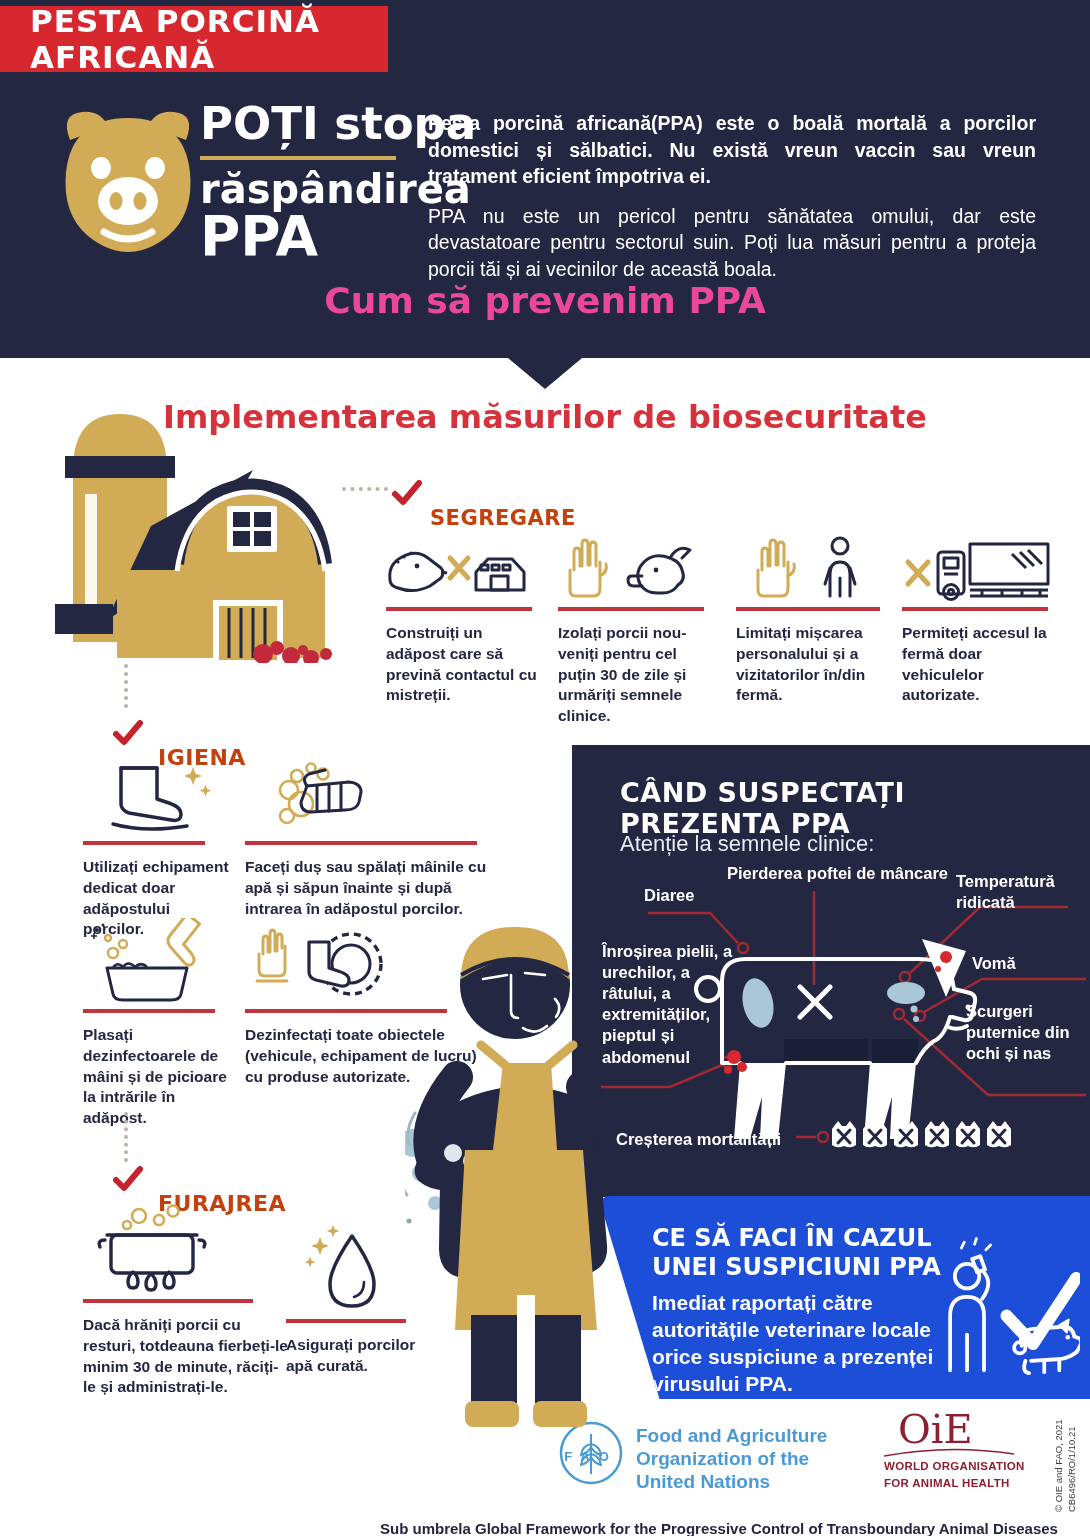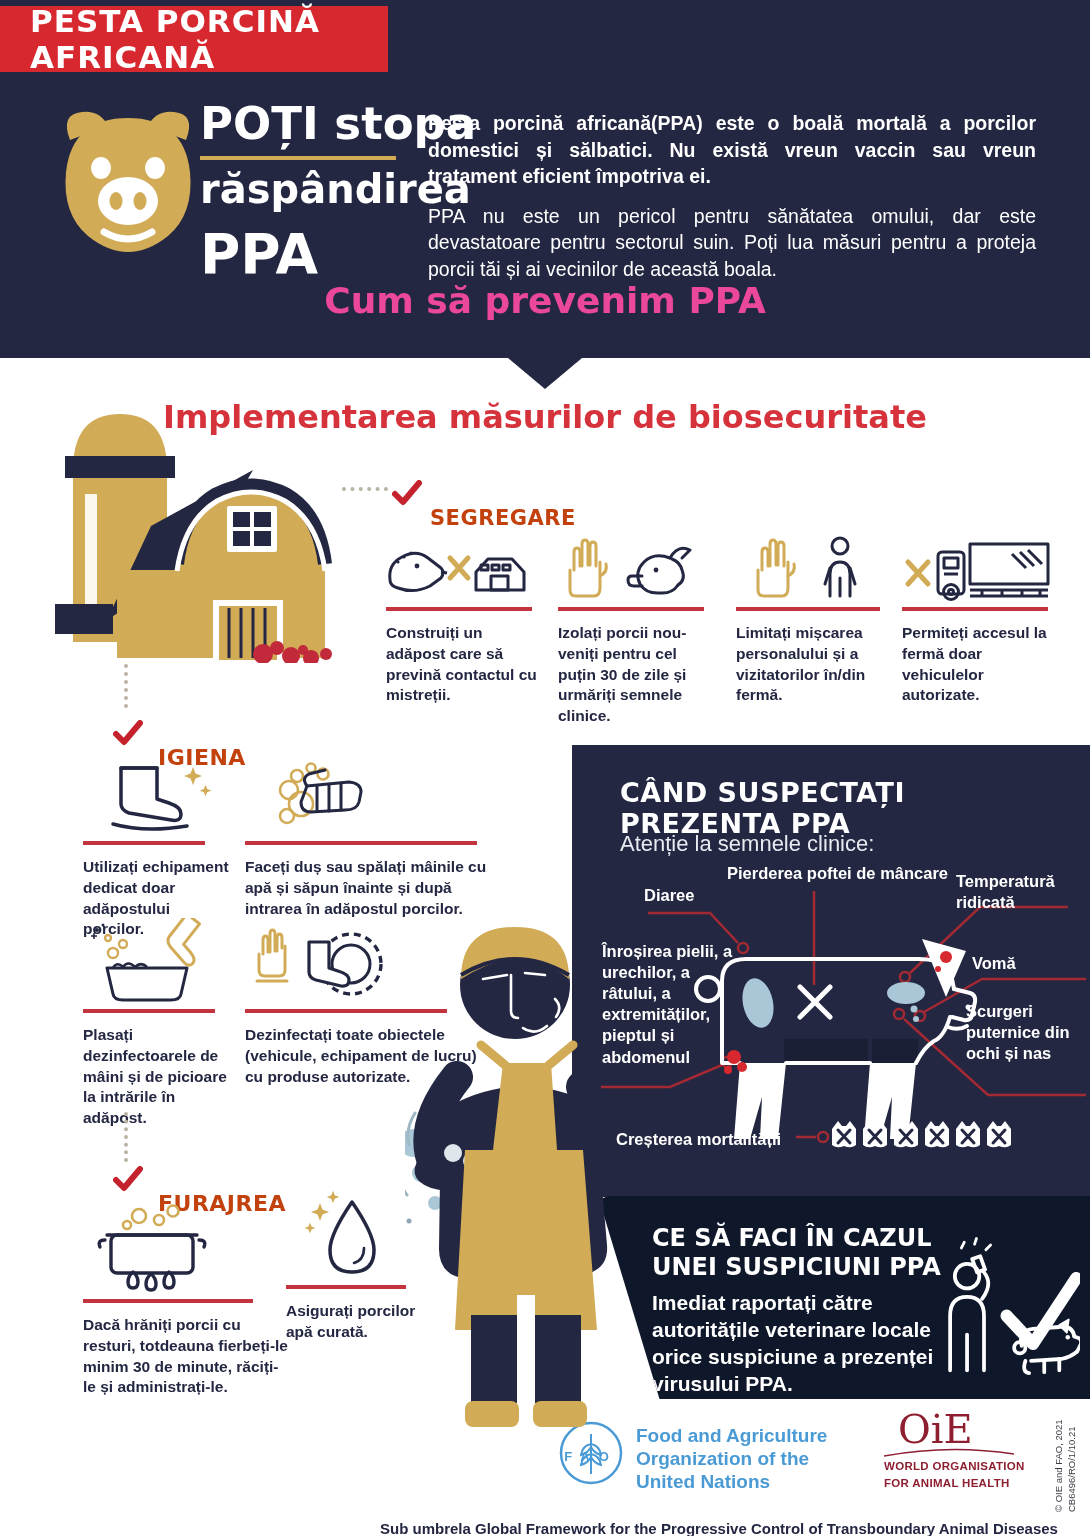--- a/index.html
+++ b/index.html
@@ -8,21 +8,21 @@
   .abs{position:absolute;}
   
   .hdr{position:absolute;left:0;top:0;width:1090px;height:358px;background:#232742;}
   .banner{position:absolute;left:0;top:6px;width:388px;height:66px;background:#d7282f;
           display:flex;align-items:center;padding-left:30px;box-sizing:border-box;}
   .banner span{color:#fff;font-size:31px;font-weight:800;letter-spacing:1px;font-family:"DejaVu Sans",sans-serif;}
   .headline{position:absolute;left:200px;top:100px;color:#fff;font-family:"DejaVu Sans",sans-serif;}
   .hl1{font-size:45px;font-weight:800;line-height:1.05;}
   .hl-rule{width:196px;height:4px;background:#d2ab56;margin:9px 0 9px 0;}
   .hl2{font-size:40px;font-weight:700;line-height:1.0;}
-  .hl3{font-size:55px;font-weight:800;line-height:1.0;margin-top:18px;}
+  .hl3{font-size:55px;font-weight:800;line-height:1.0;margin-top:0;}
   .intro{position:absolute;left:428px;top:110px;width:608px;color:#fff;}
   .intro p{margin:0;text-align:justify;font-size:19.5px;line-height:1.36;}
   .intro .p1{font-weight:700;}
   .intro .p2{font-weight:500;margin-top:13px;}
   .howto{position:absolute;left:0;top:280px;width:1090px;text-align:center;color:#ec4899;
          font-size:36px;font-weight:800;font-family:"DejaVu Sans",sans-serif;}
   .tri{position:absolute;left:508px;top:358px;width:0;height:0;
        border-left:37px solid transparent;border-right:37px solid transparent;border-top:31px solid #232742;}
   
   .biotitle{position:absolute;left:0;top:398px;width:1090px;text-align:center;color:#d6323c;
@@ -35,21 +35,21 @@
   .iconbox{height:80px;display:flex;align-items:flex-end;}
   .rule{height:4px;background:#c2333e;margin-top:5px;}
   .ctext{margin-top:12px;font-size:15.5px;font-weight:600;color:#232742;line-height:1.34;}
   
   .panel{position:absolute;left:572px;top:745px;width:518px;height:452px;background:#232742;z-index:2;}
   .ptitle{position:absolute;left:48px;top:32px;width:450px;color:#fff;font-size:27px;font-weight:800;
           letter-spacing:.5px;font-family:"DejaVu Sans",sans-serif;}
   .psub{position:absolute;left:48px;top:86px;color:#e8eaf2;font-size:22px;font-weight:300;}
   .sym{position:absolute;color:#fff;font-size:16.5px;font-weight:700;line-height:1.28;}
   
-  .action{position:absolute;left:598px;top:1196px;width:492px;height:203px;background:#0f172a;z-index:3;
+  .action{position:absolute;left:598px;top:1196px;width:492px;height:203px;background:#1d4ed8;z-index:3;
           clip-path:polygon(0 0,100% 0,100% 100%,12.5% 100%);border-radius:12px 0 0 0;}
   .atitle{position:absolute;left:54px;top:28px;width:330px;color:#fff;font-size:24px;font-weight:800;
           line-height:1.22;font-family:"DejaVu Sans",sans-serif;}
   .abody{position:absolute;left:54px;top:94px;width:322px;color:#fff;font-size:21px;font-weight:700;line-height:1.28;}
   
   .faoname{position:absolute;left:636px;top:1424px;width:218px;color:#4a9bd5;font-size:19px;font-weight:700;line-height:1.22;}
   .oiemark{position:absolute;left:898px;top:1406px;color:#8e1f31;font-family:"DejaVu Serif",serif;font-size:40px;font-weight:400;}
   .oieorg{position:absolute;left:884px;width:160px;color:#8e1f31;font-size:11.5px;font-weight:700;letter-spacing:.3px;}
   .vert{position:absolute;transform:rotate(-90deg);transform-origin:left top;font-size:9.5px;color:#3c3c46;white-space:nowrap;}
   .gftads{position:absolute;left:380px;top:1520px;width:700px;color:#232742;font-size:15px;font-weight:700;}
@@ -344,21 +344,21 @@
           <path d="M50,86 Q45,86 45,80 Q45,74 50,70 Q55,74 55,80 Q55,86 50,86 Z"></path>
           <path d="M68,88 Q63,88 63,82 Q63,76 68,72 Q73,76 73,82 Q73,88 68,88 Z"></path>
           <path d="M86,86 Q81,86 81,80 Q81,74 86,70 Q91,74 91,80 Q91,86 86,86 Z"></path>
         </g>
       </svg>
     </div>
     <div class="rule" style="width:170px;"></div>
     <div class="ctext" style="width:206px;">Dacă hrăniți porcii cu resturi, totdeauna fierbeți-le minim 30 de minute, răciți-le și administrați-le.</div>
   </div>
 
-  <div class="card" style="left:286px;top:1188px;width:160px;">
+  <div class="card" style="left:286px;top:1222px;width:160px;">
     <div class="iconbox" style="height:92px;">
       <svg width="120" height="92" viewBox="0 0 120 92">
         <path d="M66,14 Q88,46 88,62 Q88,84 66,84 Q44,84 44,62 Q44,46 66,14 Z" fill="none" stroke="#232742" stroke-width="3.5" stroke-linejoin="round"></path>
         <path d="M78,60 Q78,72 68,75" fill="none" stroke="#232742" stroke-width="2.6" stroke-linecap="round"></path>
         <use href="#star4" x="24" y="14" width="20" height="20"></use>
         <use href="#star4" x="40" y="2" width="14" height="14"></use>
         <use href="#star4" x="18" y="34" width="12" height="12"></use>
       </svg>
     </div>
     <div class="rule" style="width:120px;"></div>

